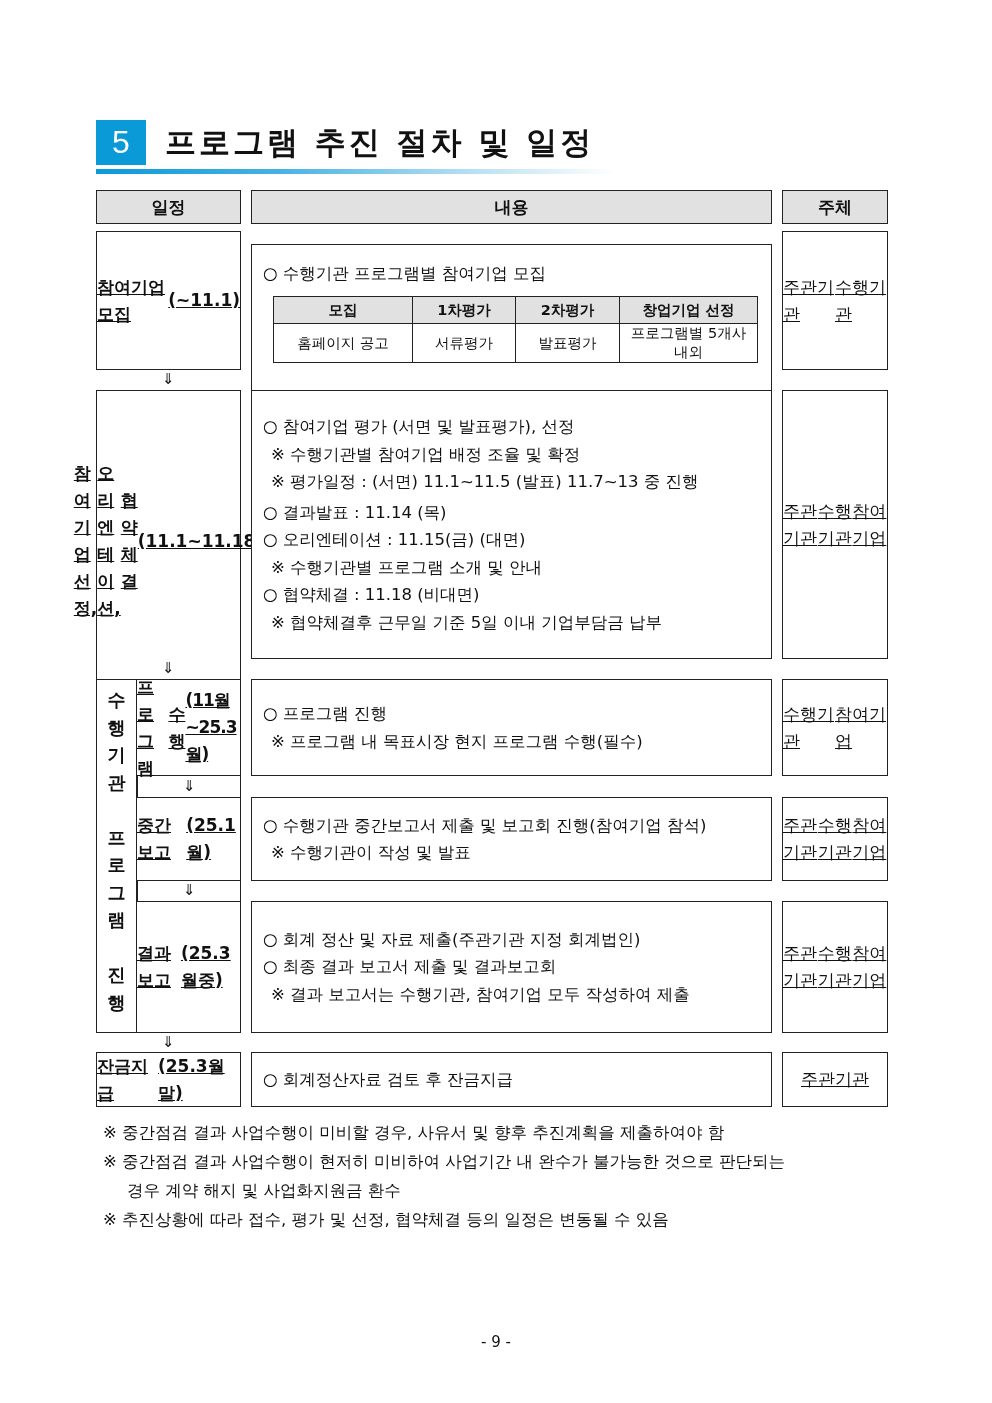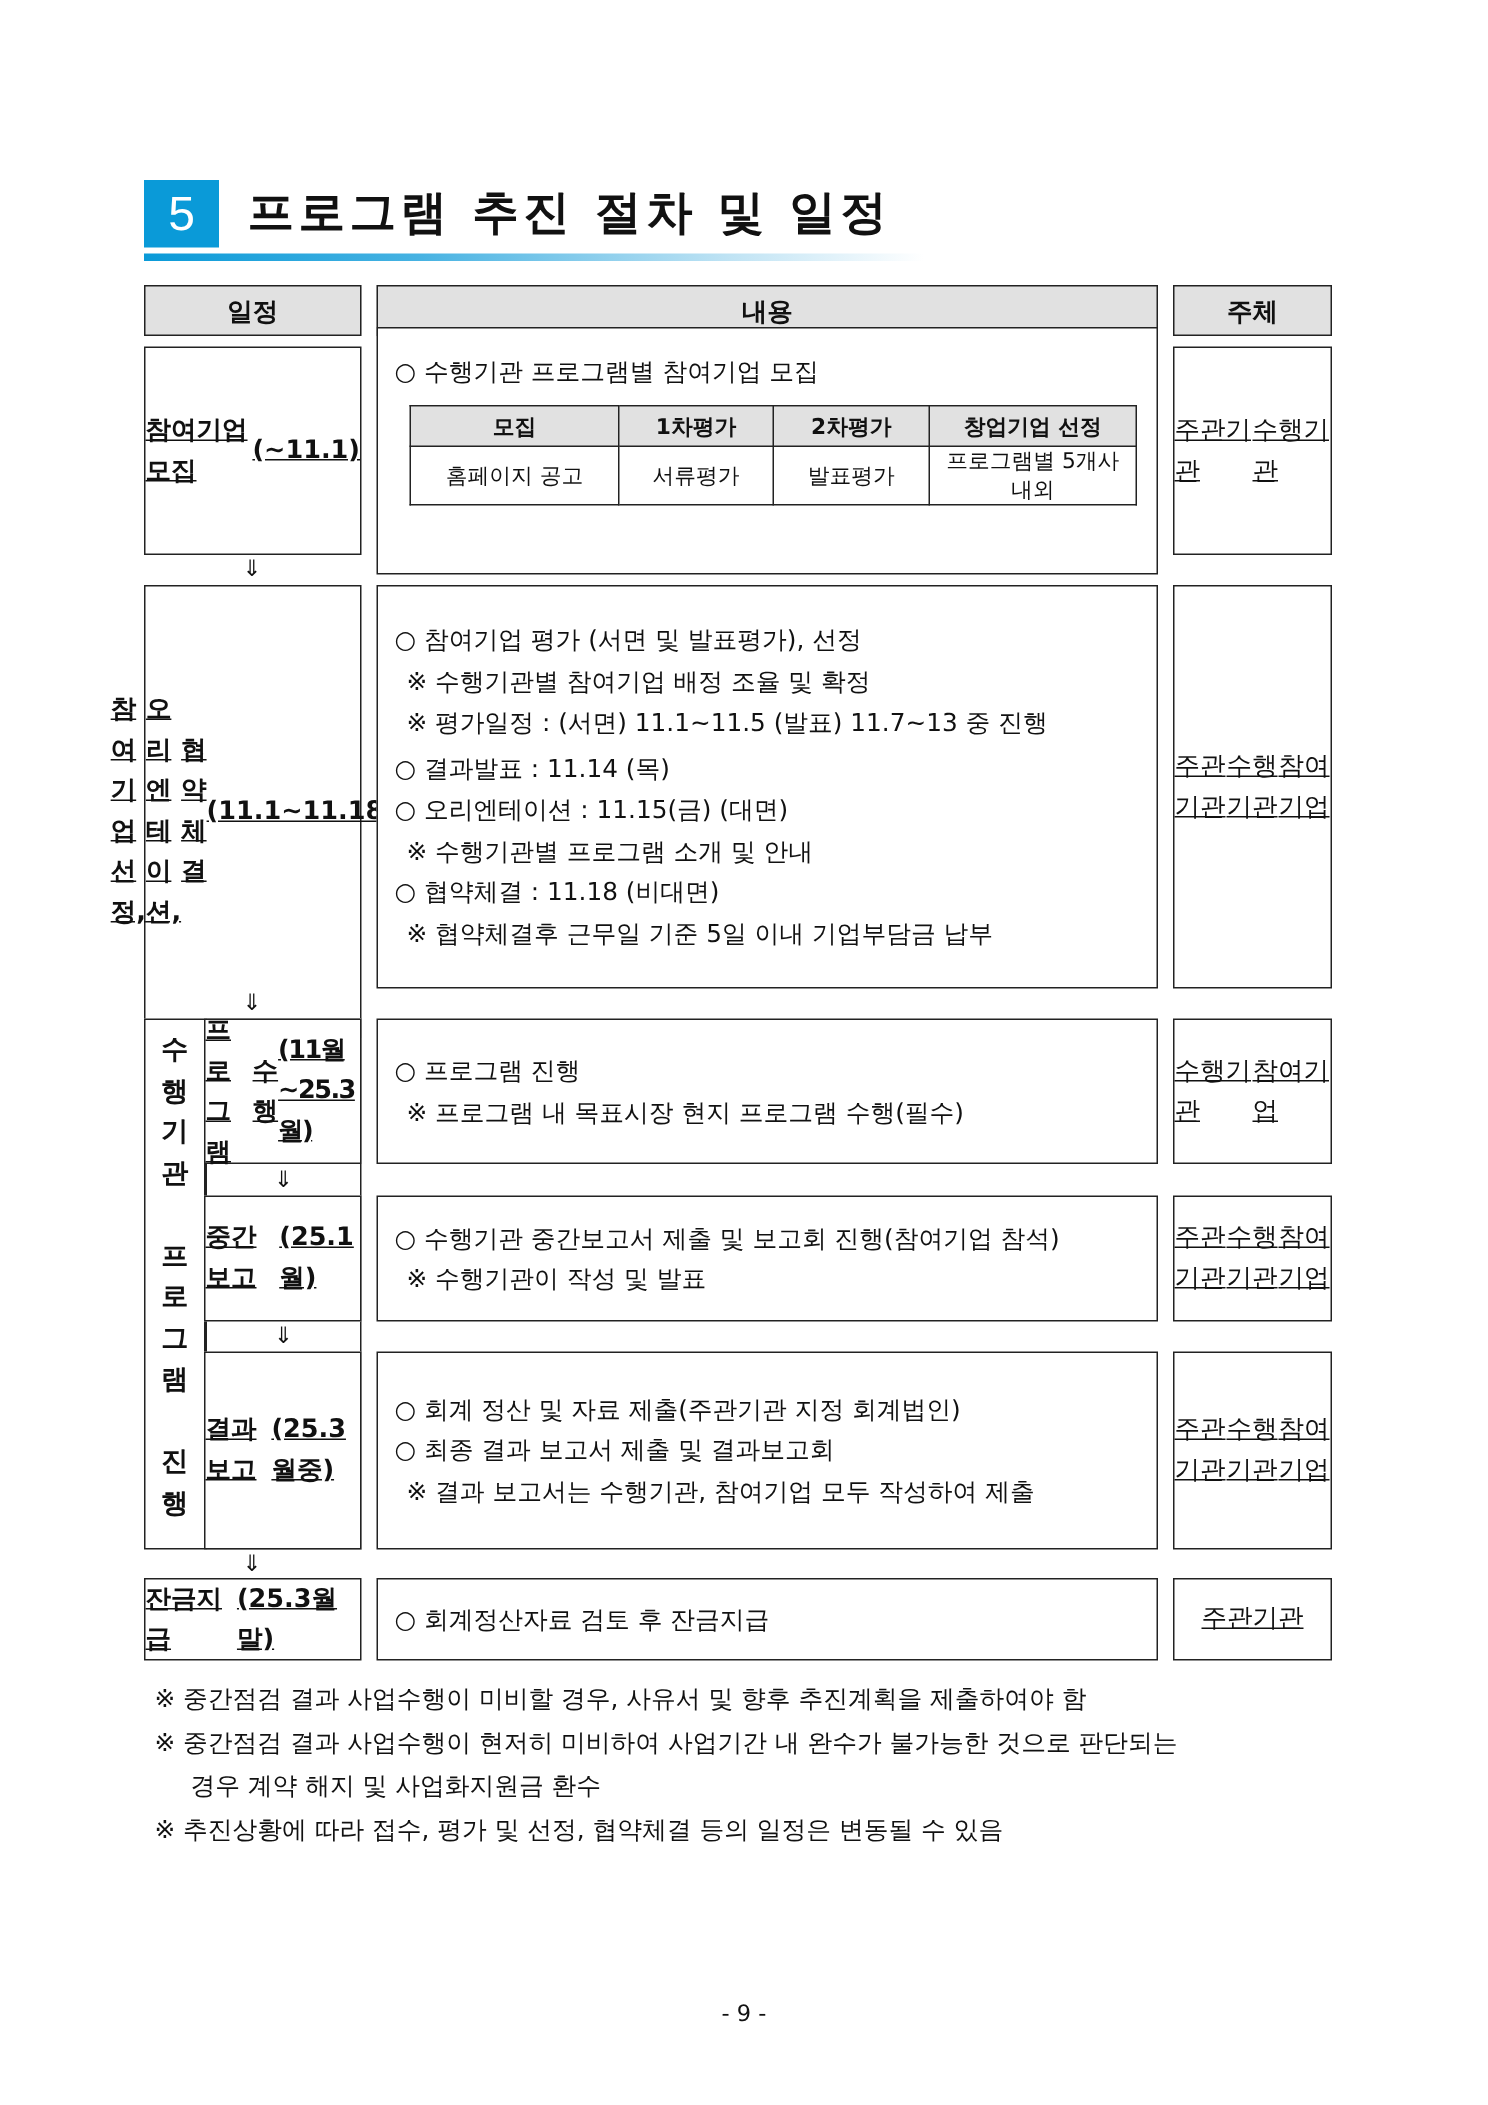--- a/index.html
+++ b/index.html
@@ -45,21 +45,21 @@
   <span>내용</span>
 </div>
 <div class="box hdr" style="left:782px;top:190px;width:106px;height:34px;">
   <span>주체</span>
 </div>
 
 <div class="box center sched" style="left:96px;top:231px;width:145px;height:139px;">
   <span>참여기업 모집</span>
   <span>(~11.1)</span>
 </div>
-<div class="box" style="left:251px;top:218px;width:521px;height:165px;">
+<div class="box" style="left:251px;top:244px;width:521px;height:165px;">
   <div class="abs" style="left:11px;top:17px;font-size:16.5px;line-height:24px;white-space:nowrap;">○ 수행기관 프로그램별 참여기업 모집</div>
   <table class="inner abs" style="left:21px;top:51px;width:485px;">
     <tbody>
         <tr class="h">
       <td style="width:126px">모집</td>
       <td style="width:90px">1차평가</td>
       <td style="width:91px">2차평가</td>
       <td>창업기업 선정</td>
     </tr>
     <tr>

